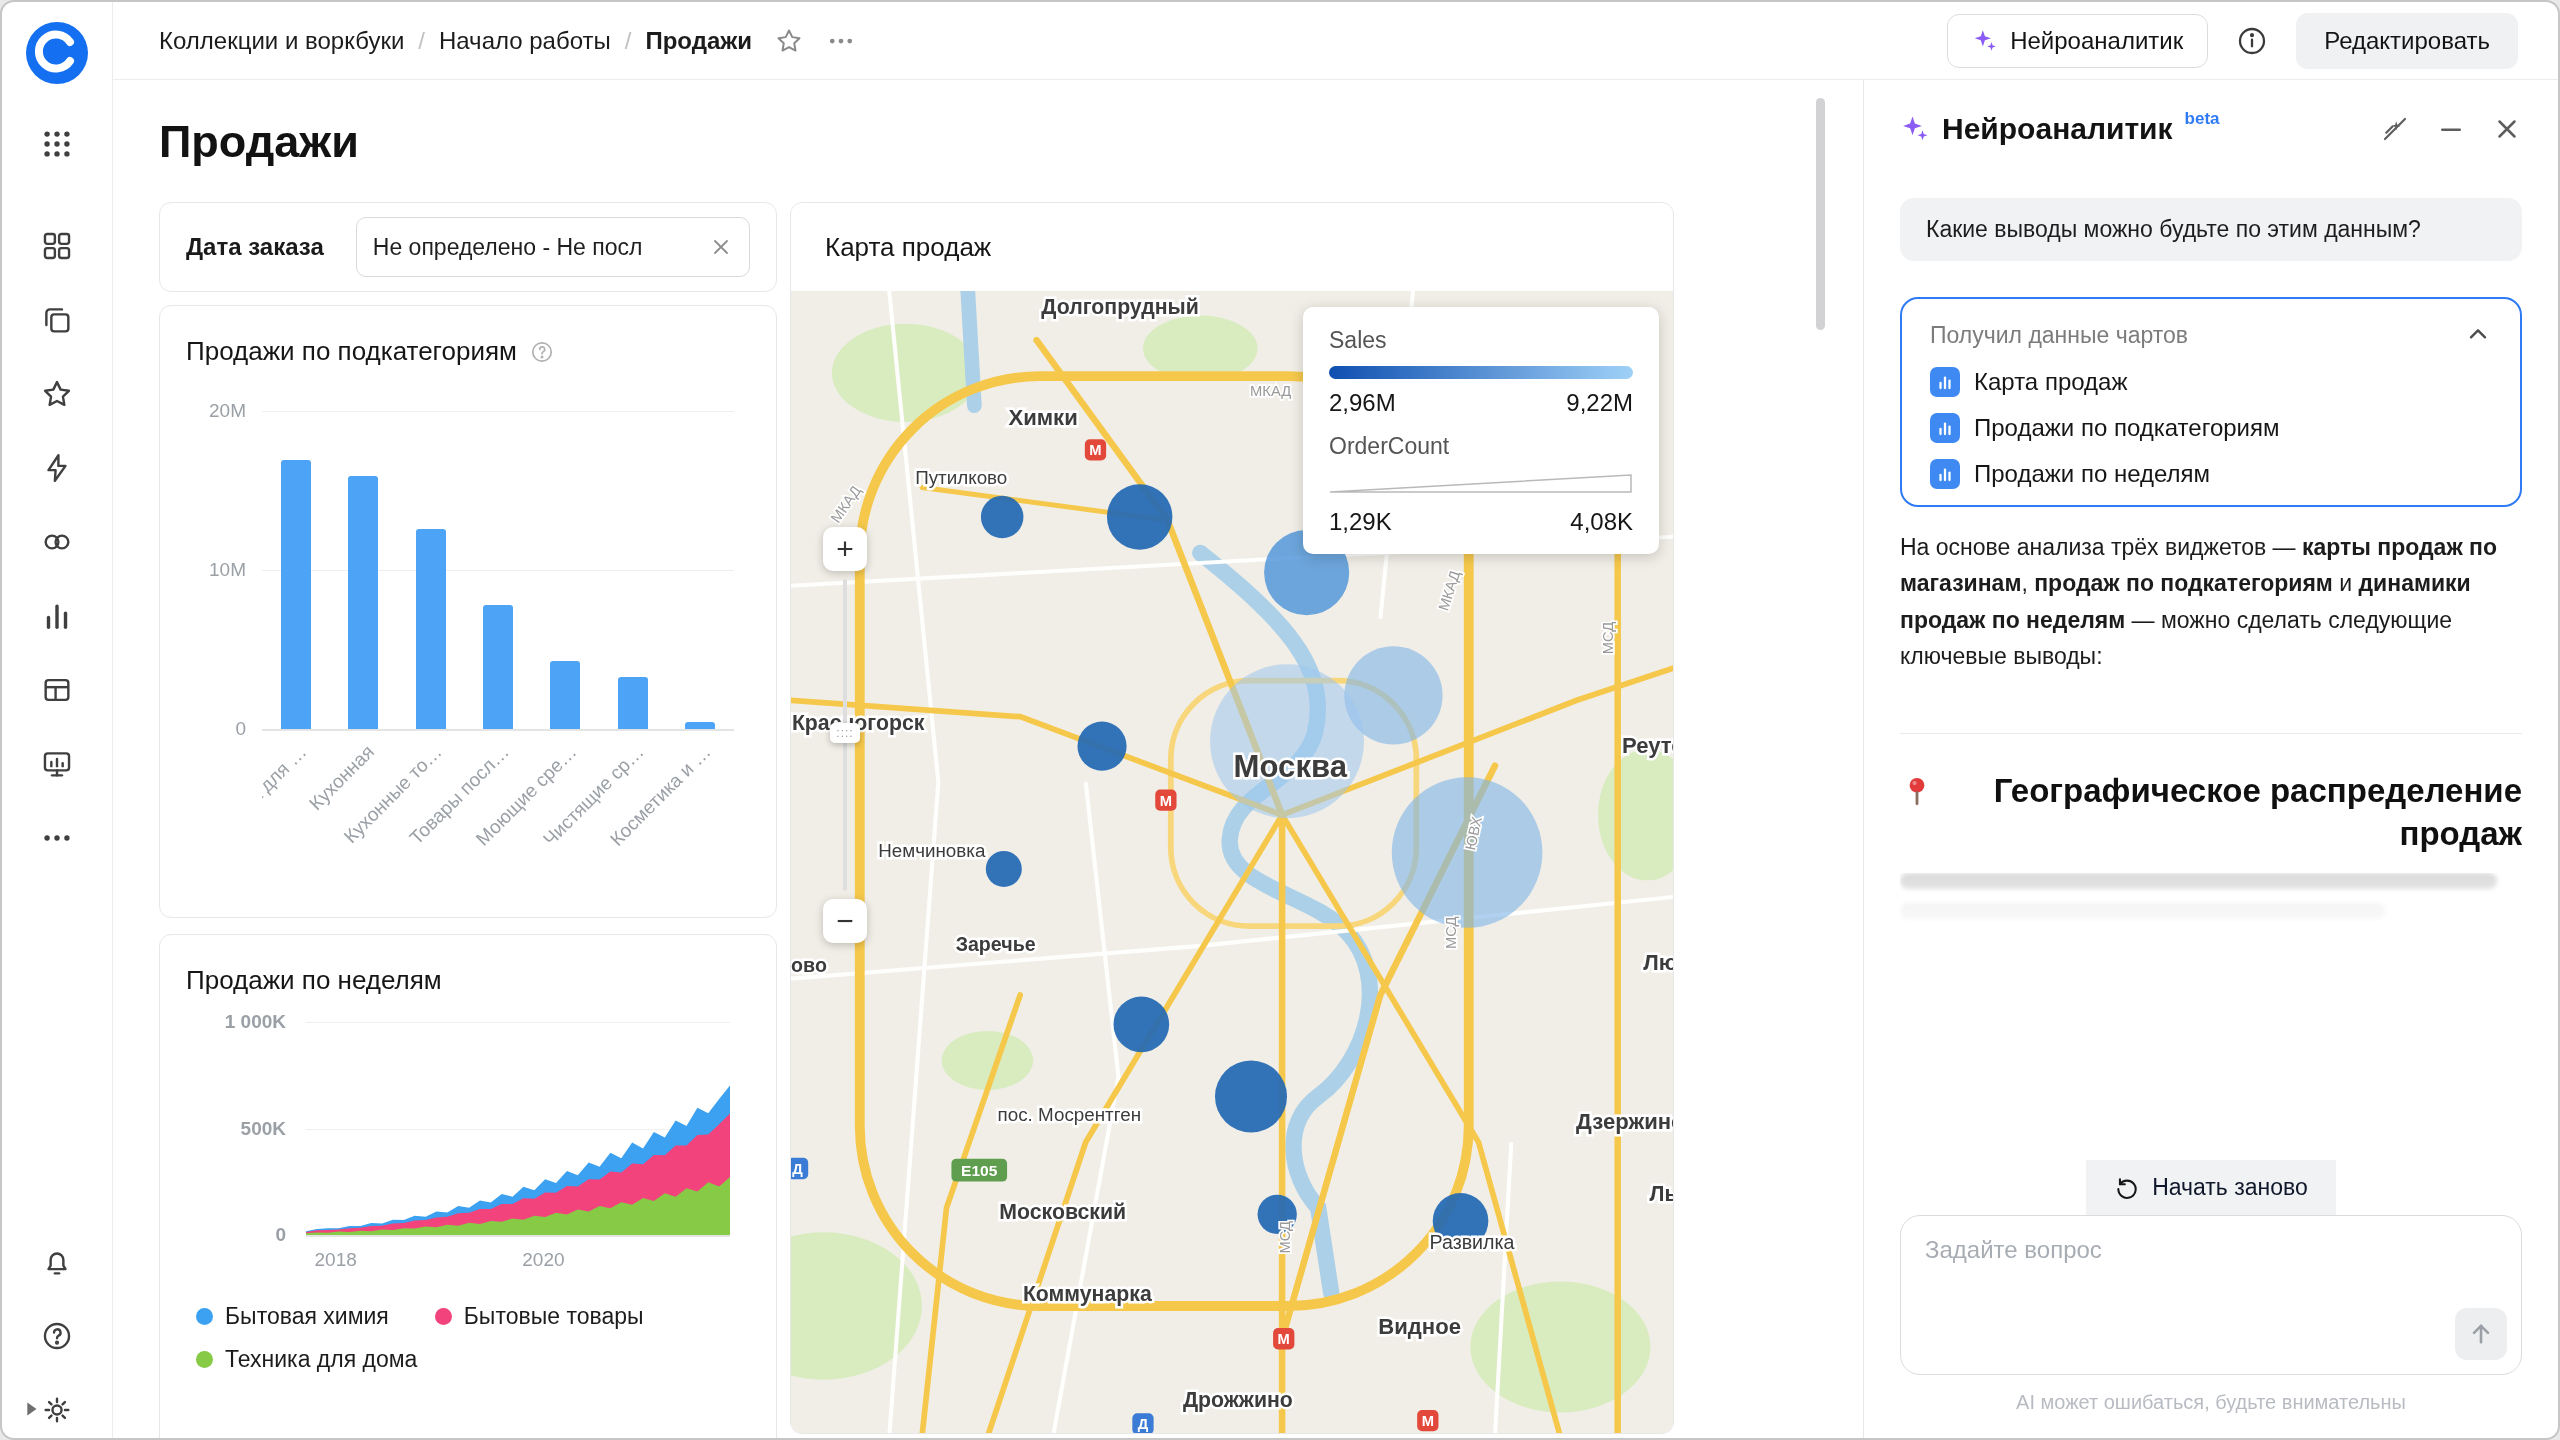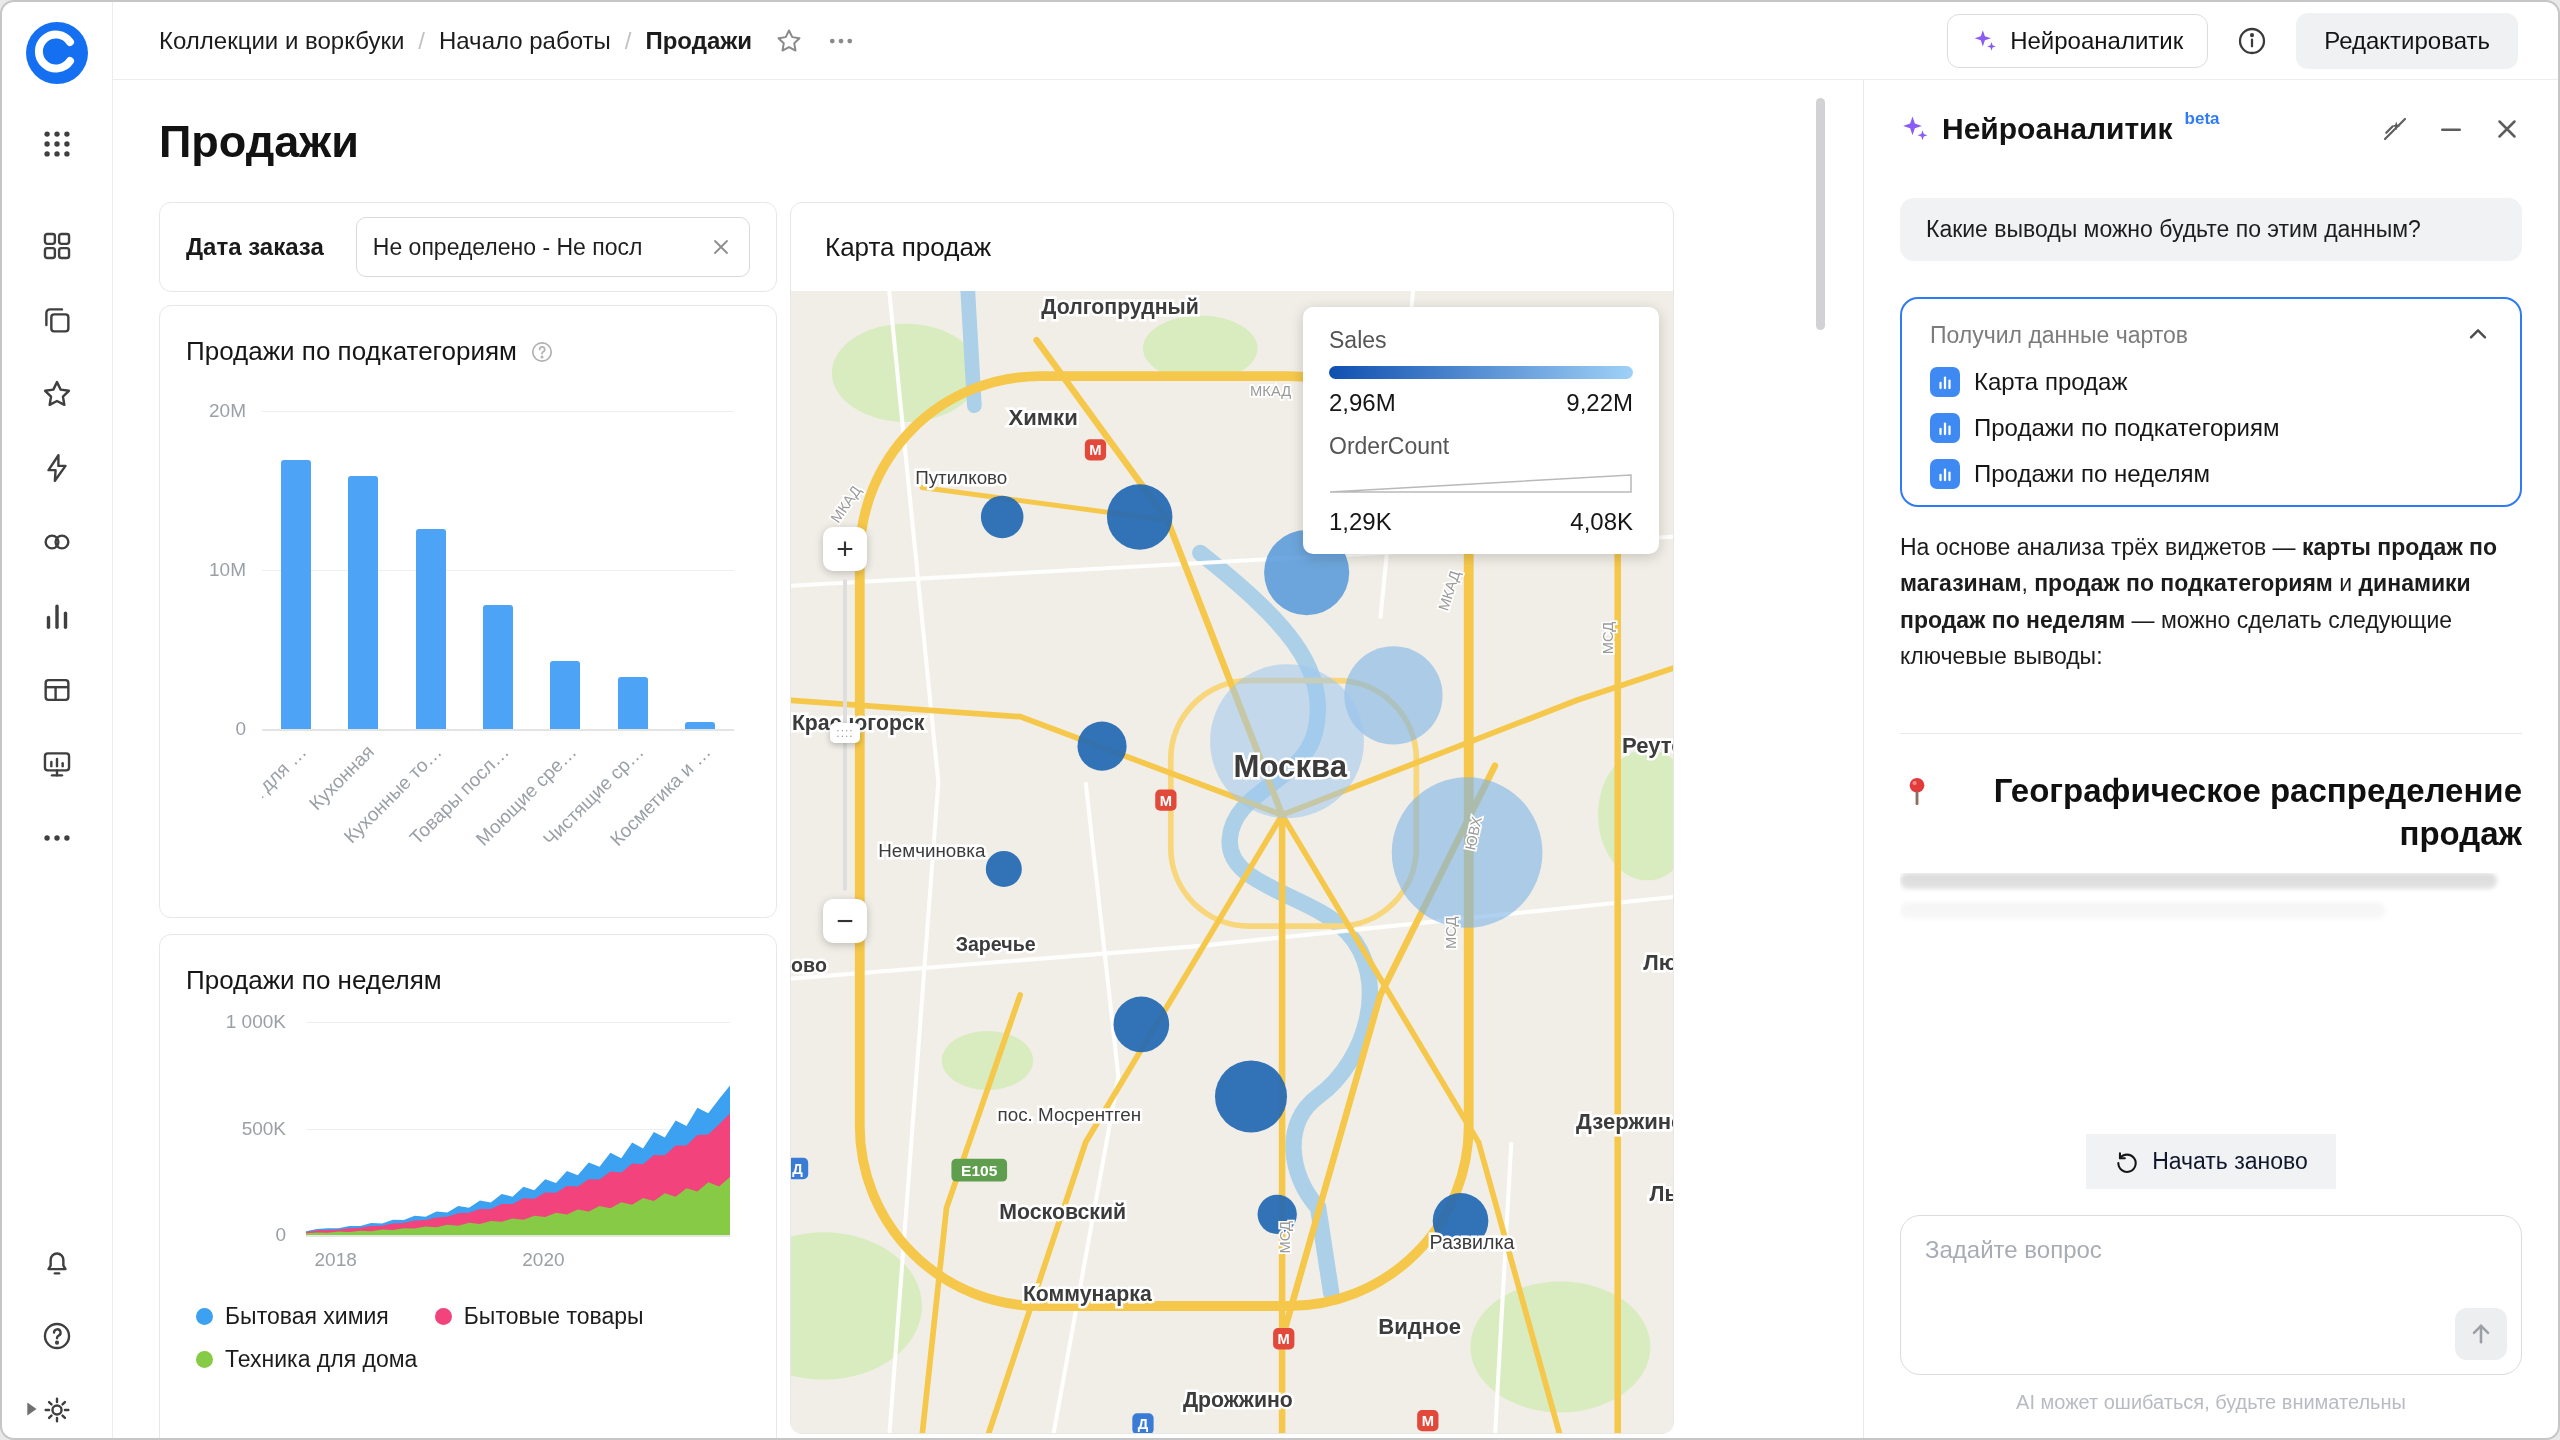--- a/index.html
+++ b/index.html
@@ -48,21 +48,21 @@
   .gridline{position:absolute;left:0;right:0;height:1px;background:#efefef;}
   .ylab{position:absolute;left:-76px;width:60px;text-align:right;font-size:19px;color:#9aa0a6;transform:translateY(-50%);}
   .bars{position:absolute;inset:0;display:flex;align-items:flex-end;justify-content:space-around;}
   .bar-col{width:30px;display:flex;align-items:flex-end;height:100%;}
   .bar{width:30px;border-radius:3px 3px 0 0;}
   .bar-labels{position:relative;height:185px;margin:0 16px 0 76px;overflow:hidden;}
   .bar-label{position:absolute;top:10px;font-size:19px;color:#9aa0a6;white-space:nowrap;transform:rotate(-45deg);transform-origin:100% 0;}
   
   .weekly-card{margin-top:16px;height:560px;padding:30px 26px 0 26px;}
   .area-wrap{position:relative;height:215px;margin:26px 20px 0 120px;border-bottom:2px solid #e4e4e4;}
-  .area-wrap .ylab{left:-120px;width:100px;}
+  .area-wrap .ylab{left:-120px;width:100px;font-weight:bold;}
   .area-svg{position:absolute;inset:0;width:100%;height:100%;}
   .xticks{position:relative;height:34px;margin:6px 20px 0 120px;}
   .xtick{position:absolute;top:6px;transform:translateX(-50%);font-size:19px;color:#9aa0a6;}
   .wk-legend{display:flex;flex-wrap:wrap;column-gap:46px;row-gap:16px;margin:26px 0 0 10px;}
   .lg-item{display:flex;align-items:center;gap:12px;font-size:23px;color:#1c1c1c;}
   .lg-dot{width:17px;height:17px;border-radius:50%;flex:none;}
   
   .map-card{width:884px;flex:none;margin-left:13px;height:1232px;overflow:hidden;display:flex;flex-direction:column;}
   .map-header{height:88px;flex:none;display:flex;align-items:center;padding:0 34px;}
   .map-body{flex:1;position:relative;overflow:hidden;cursor:grab;}
@@ -96,21 +96,21 @@
   .as-par{margin-top:22px;font-size:23px;line-height:1.58;color:#1c1c1c;}
   .as-par strong{font-weight:700;}
   .as-divider{height:1px;background:#e9e9e9;margin:36px 0;}
   .fade-zone{position:relative;height:92px;overflow:hidden;margin-top:18px;}
   .skl{height:16px;border-radius:8px;background:#8a8a8a;opacity:.30;filter:blur(2px);margin-bottom:14px;}
   .skl.s2{opacity:.14;width:78%;}
   .fade-zone::after{content:"";position:absolute;inset:0;background:linear-gradient(180deg,rgba(255,255,255,0) 0%,#fff 82%);}
   .bottom-cluster{margin-top:auto;}
   .restart-row{display:flex;justify-content:center;margin-top:-26px;position:relative;}
   .btn-restart{display:flex;align-items:center;gap:12px;background:#f1f2f4;border:none;border-radius:0;padding:14px 28px;font-size:23px;color:#0f172a;cursor:pointer;}
-  .ask-box{position:relative;margin-top:26px;border:1.5px solid #dcdcdc;border-radius:20px;height:160px;}
+  .ask-box{position:relative;border:1.5px solid #dcdcdc;border-radius:20px;height:160px;}
   .ask-input{position:absolute;inset:0;border:none;outline:none;resize:none;background:transparent;border-radius:20px;padding:20px 24px;font-size:24px;font-family:inherit;color:#1c1c1c;}
   .ask-input::placeholder{color:#a8adb4;}
   .send-btn{position:absolute;right:14px;bottom:14px;width:52px;height:52px;border:none;border-radius:12px;background:#eceef0;display:flex;align-items:center;justify-content:center;color:#9ba0a6;cursor:pointer;}
   .disclaimer{margin-top:16px;text-align:center;font-size:20px;color:#b8bcc2;}
 </style>
 </head>
 <body>
 
 <div class="window">
 

